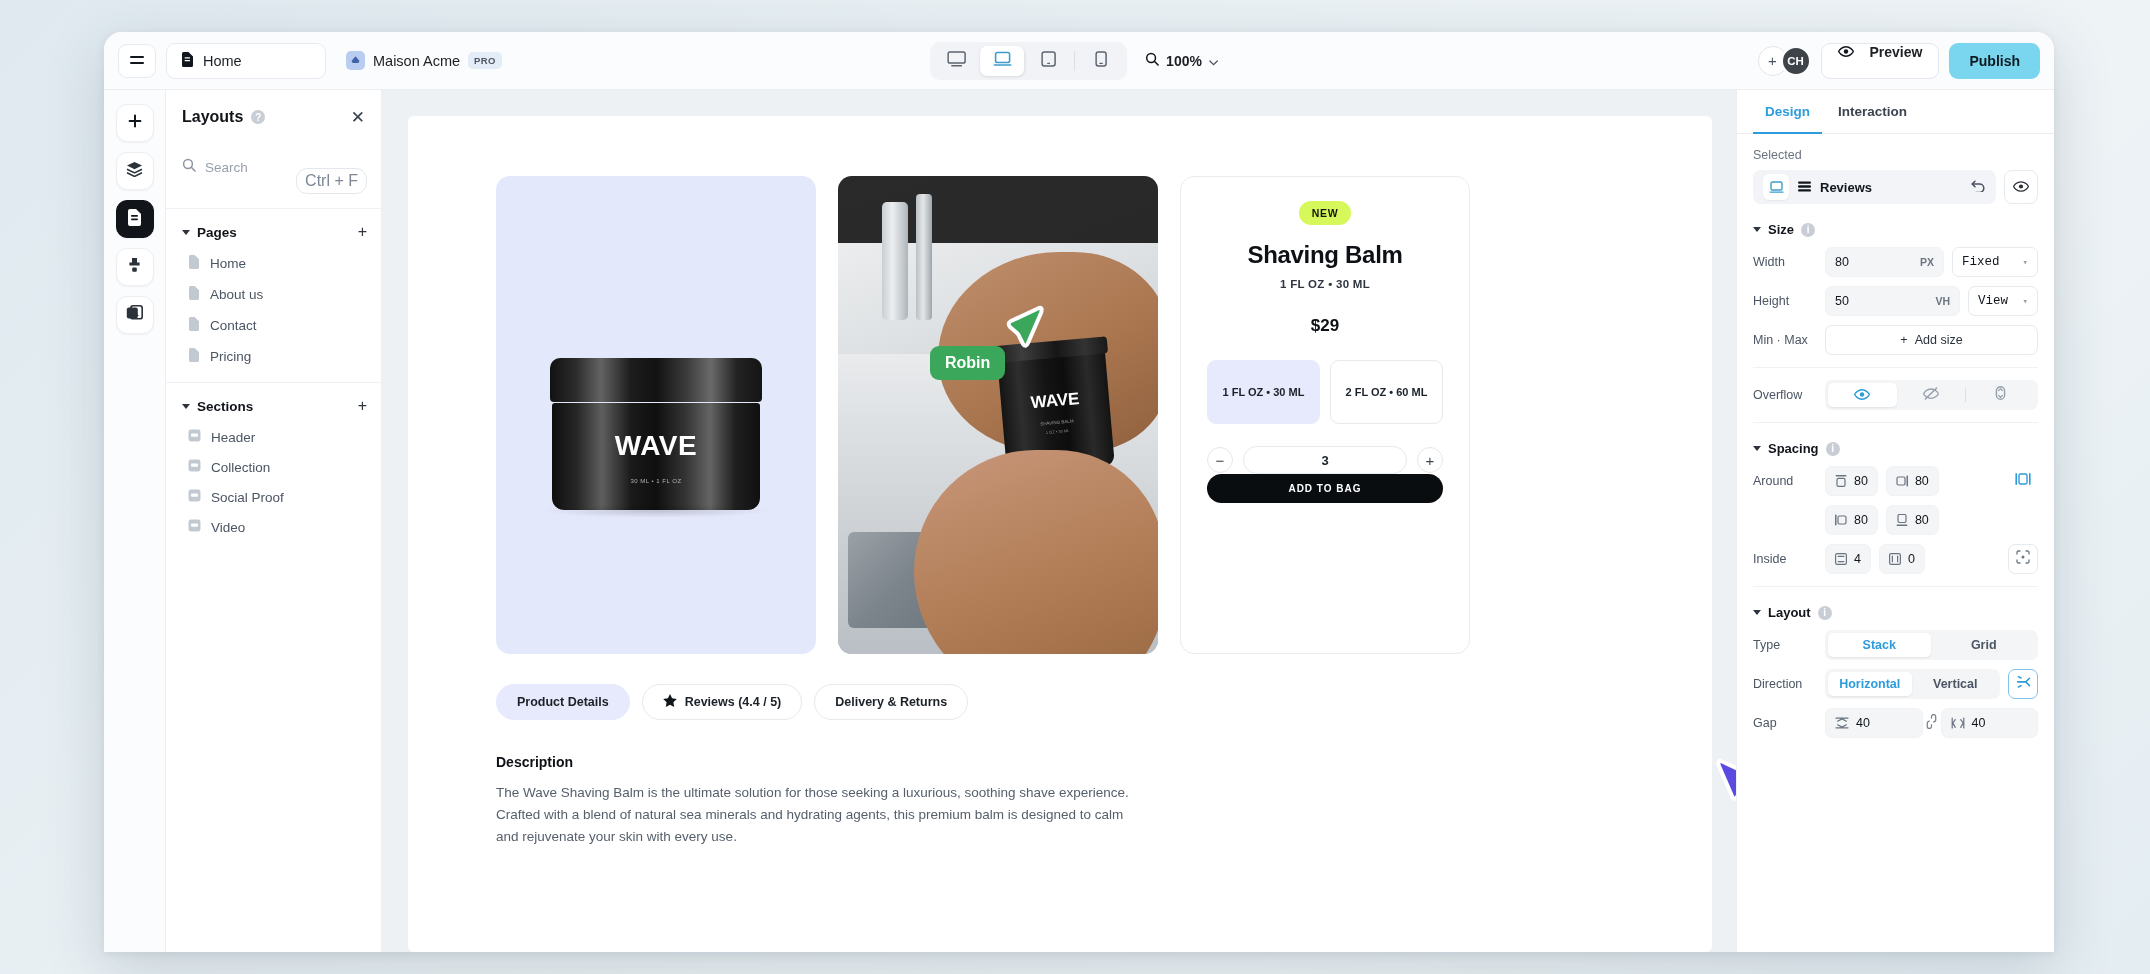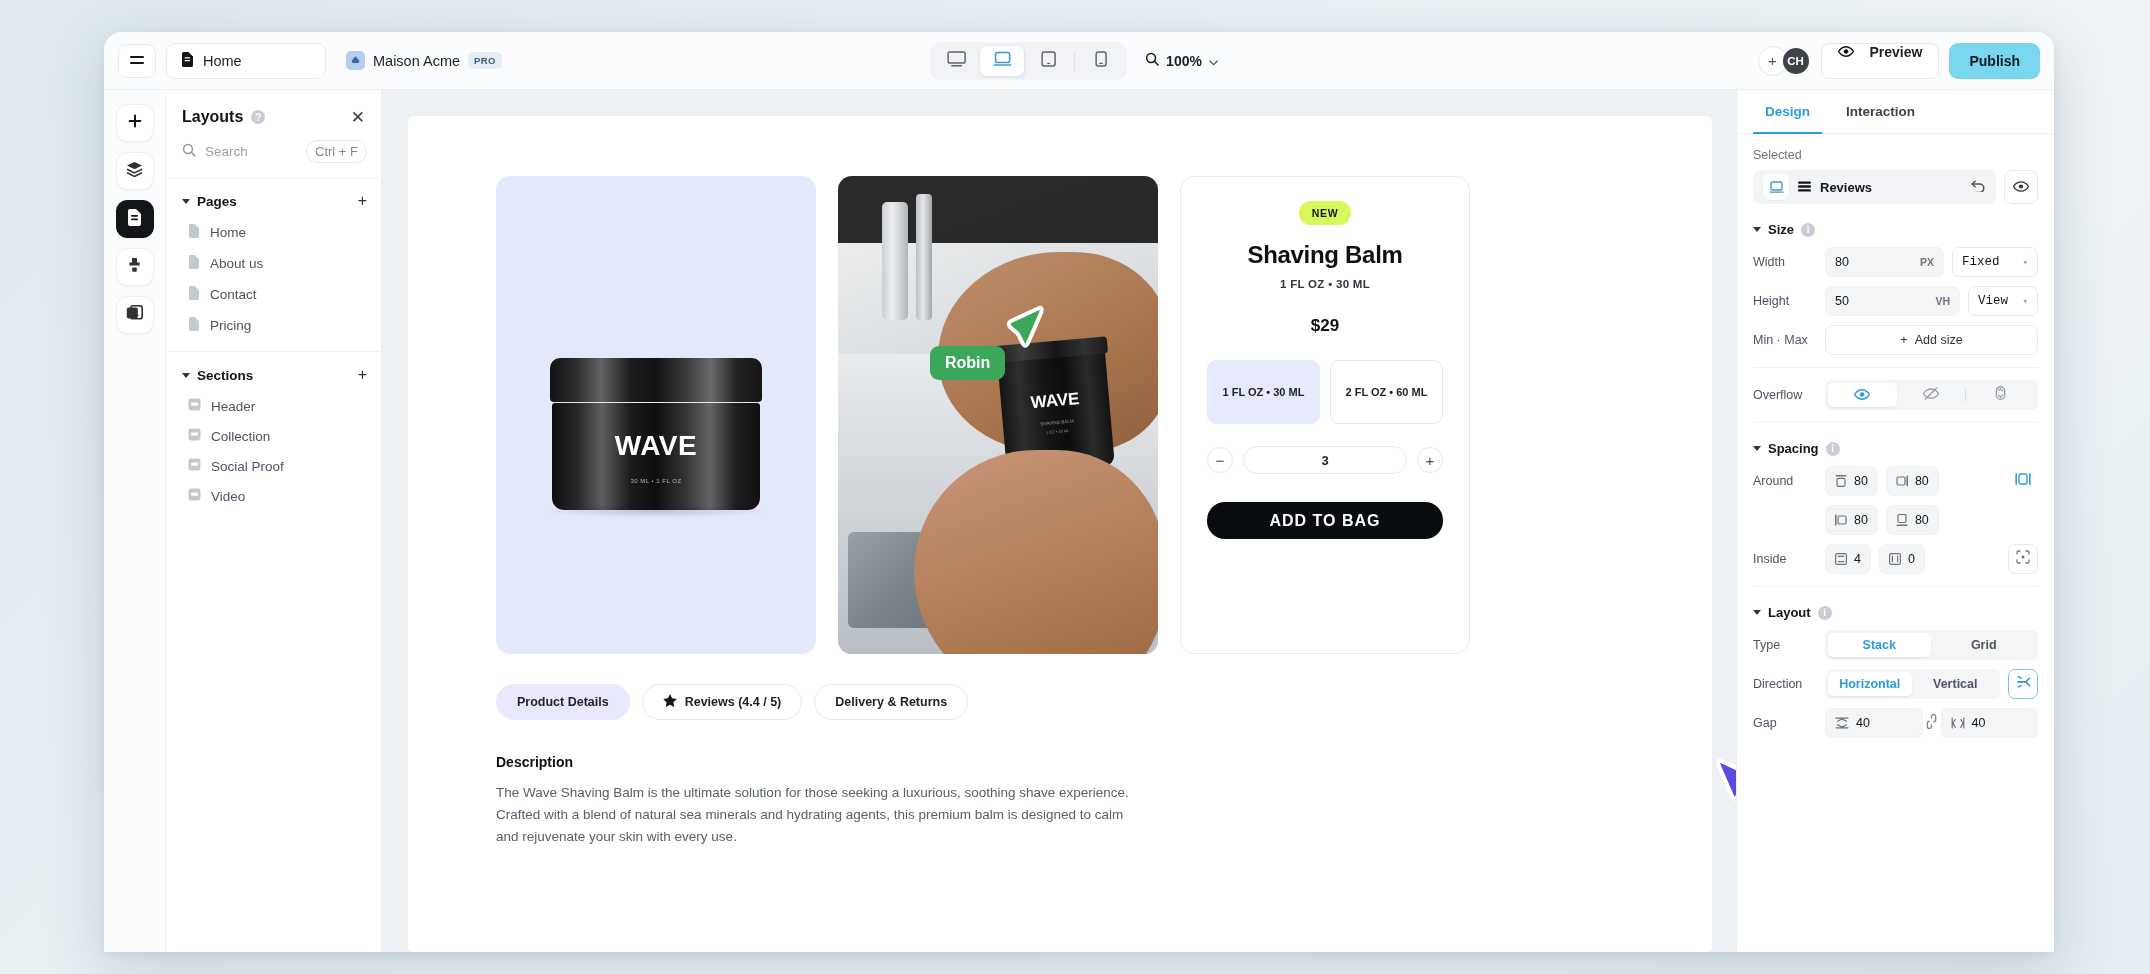--- a/index.html
+++ b/index.html
@@ -160,23 +160,23 @@
     display:flex;align-items:center;justify-content:center; cursor:pointer;
   }
   .panel-close { margin-left:auto; color:#3a424c; font-size:17px; line-height:1; cursor:pointer; }
   .search-row {
     display:flex; align-items:center; gap:9px;
     padding: 2px 14px 14px 16px;
     border-bottom:1px solid #eff1f4;
   }
   .search-ph { font-size:13.5px; color:#97a0ac; flex:1; }
   .kbd {
-    font-size:13px; color:#7d8795;
+    font-size:16px; color:#7d8795;
     border:1px solid #e4e7ec; border-radius:11px;
-    padding: 3px 8px; background:#fff;
+    padding: 3px 8px; background:#fff;margin-top:28px;
   }
   .grp-head {
     display:flex; align-items:center; gap:7px;
     padding: 15px 14px 8px 16px;
   }
   .caret { width:0;height:0; border-left:4.5px solid transparent; border-right:4.5px solid transparent; border-top:5.5px solid #2d343d; }
   .grp-title { font-size:13.5px; font-weight:700; color:#11151a; }
   .grp-add { margin-left:auto; color:#2d343d; font-size:16px; line-height:1; cursor:pointer; }
   .nav-item {
     display:flex; align-items:center; gap:10px;
@@ -321,23 +321,23 @@
     display:flex;align-items:center;justify-content:center;
     color:#3e4752; font-size:15px; cursor:pointer; flex-shrink:0;
   }
   .qty-field {
     flex:1; height:28px; border-radius:14px;
     border:1px solid #e6e9ed; background:#fff;
     display:flex;align-items:center;justify-content:center;
     font-size:13px; font-weight:600; color:#1b2128; cursor:text;
   }
   .btn-bag {
-    margin-top:28px; width:100%; height:37px;
+    width:100%; height:29px;
     border-radius:18px; border:none; background:#0a0d10; color:#fff;
-    font-size:16px; font-weight:800; letter-spacing:1px;
+    font-size:10px; font-weight:800; letter-spacing:1px;
     cursor:pointer; font-family:inherit;
   }
 
   
   .tabs-row { display:flex; gap:12px; margin-top:30px; }
   .tab-pill {
     display:flex; align-items:center; gap:8px;
     height:36px; padding:0 20px; border-radius:18px;
     border:1px solid #e6e9ed; background:#fff;
     font-size:12.5px; font-weight:600; color:#1b2128; cursor:pointer;
@@ -362,21 +362,21 @@
   .cur-doeke { left: 1330px; top: 665px; }
 
   
   .props {
     width: 318px; min-width:318px;
     background:#fff; border-left:1px solid #eceff2;
     display:flex; flex-direction:column;
     overflow:hidden;
   }
   .props-tabs {
-    display:flex; gap:12px; padding: 0 16px;
+    display:flex; gap:4px; padding: 0 16px;
     border-bottom:1px solid #eceff2; min-height:44px;
   }
   .ptab {
     font-size:13.5px; font-weight:600; color:#3b4450;
     padding: 14px 12px 12px 12px; cursor:pointer;
     border-bottom:2px solid transparent; margin-bottom:-1px;
   }
   .ptab.active { color:#2d9cdb; border-bottom-color:#2d9cdb; }
   .props-scroll { flex:1; overflow:hidden; padding: 14px 16px 0 16px; }
   .lbl-selected { font-size:12.5px; color:#6b7480; margin-bottom:8px; }

